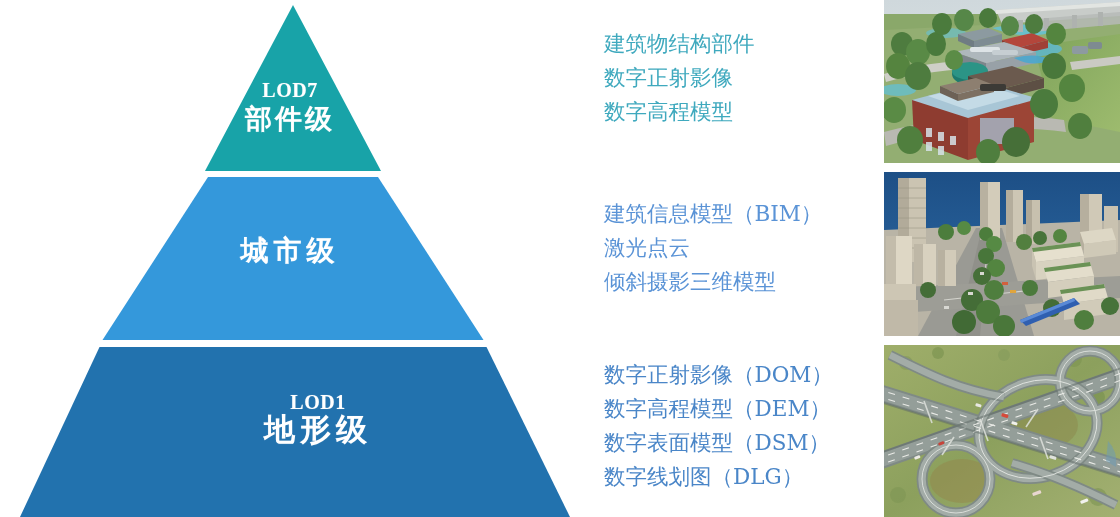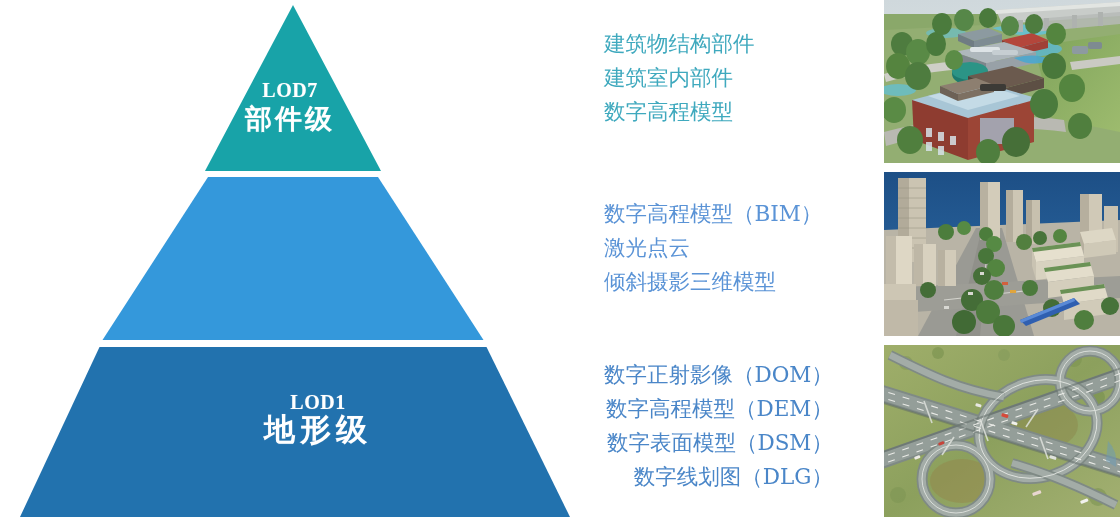--- a/index.html
+++ b/index.html
@@ -81,21 +81,21 @@
     line-height: 34px;
     white-space: nowrap;
   }
 
   #text-block-1 { top: 27px; }
   #text-block-1 .text-line { color: #3FA9BE; }
 
   #text-block-2 { top: 197px; }
   #text-block-2 .text-line { color: #5A93D6; }
 
-  #text-block-3 { top: 358px; text-align: right; }
+  #text-block-3 { top: 358px; }
   #text-block-3 .text-line { color: #4A86C8; }
 
   
   #image-column {
     position: absolute;
     left: 884px;
     top: 0;
     width: 236px;
     height: 517px;
   }
@@ -123,37 +123,40 @@
       <polygon fill="#3498DB" points="208,177 378,177 483.5,340 102.5,340"></polygon>
 
       <polygon fill="#18A3A8" points="293,5 205,171 381,171"></polygon>
     </svg>
 
     <div class="tier-label" id="label-tier-1">
       <div class="tier-code">LOD7</div>
       <div class="tier-name">部件级</div>
     </div>
 
+    <div class="tier-label" id="label-tier-2">
+      <div class="tier-name">城市级</div>
+    </div>
 
     <div class="tier-label" id="label-tier-3">
       <div class="tier-code">LOD1</div>
       <div class="tier-name">地形级</div>
     </div>
   </div>
 
   <div id="text-column">
 
     <div class="text-block" id="text-block-1">
       <div class="text-line">建筑物结构部件</div>
-      <div class="text-line">建筑室内部件</div>
+      <div class="text-line">数字正射影像</div>
       <div class="text-line">数字高程模型</div>
     </div>
 
     <div class="text-block" id="text-block-2">
-      <div class="text-line">数字高程模型（BIM）</div>
+      <div class="text-line">建筑信息模型（BIM）</div>
       <div class="text-line">激光点云</div>
       <div class="text-line">倾斜摄影三维模型</div>
     </div>
 
     <div class="text-block" id="text-block-3">
       <div class="text-line">数字正射影像（DOM）</div>
       <div class="text-line">数字高程模型（DEM）</div>
       <div class="text-line">数字表面模型（DSM）</div>
       <div class="text-line">数字线划图（DLG）</div>
     </div>

